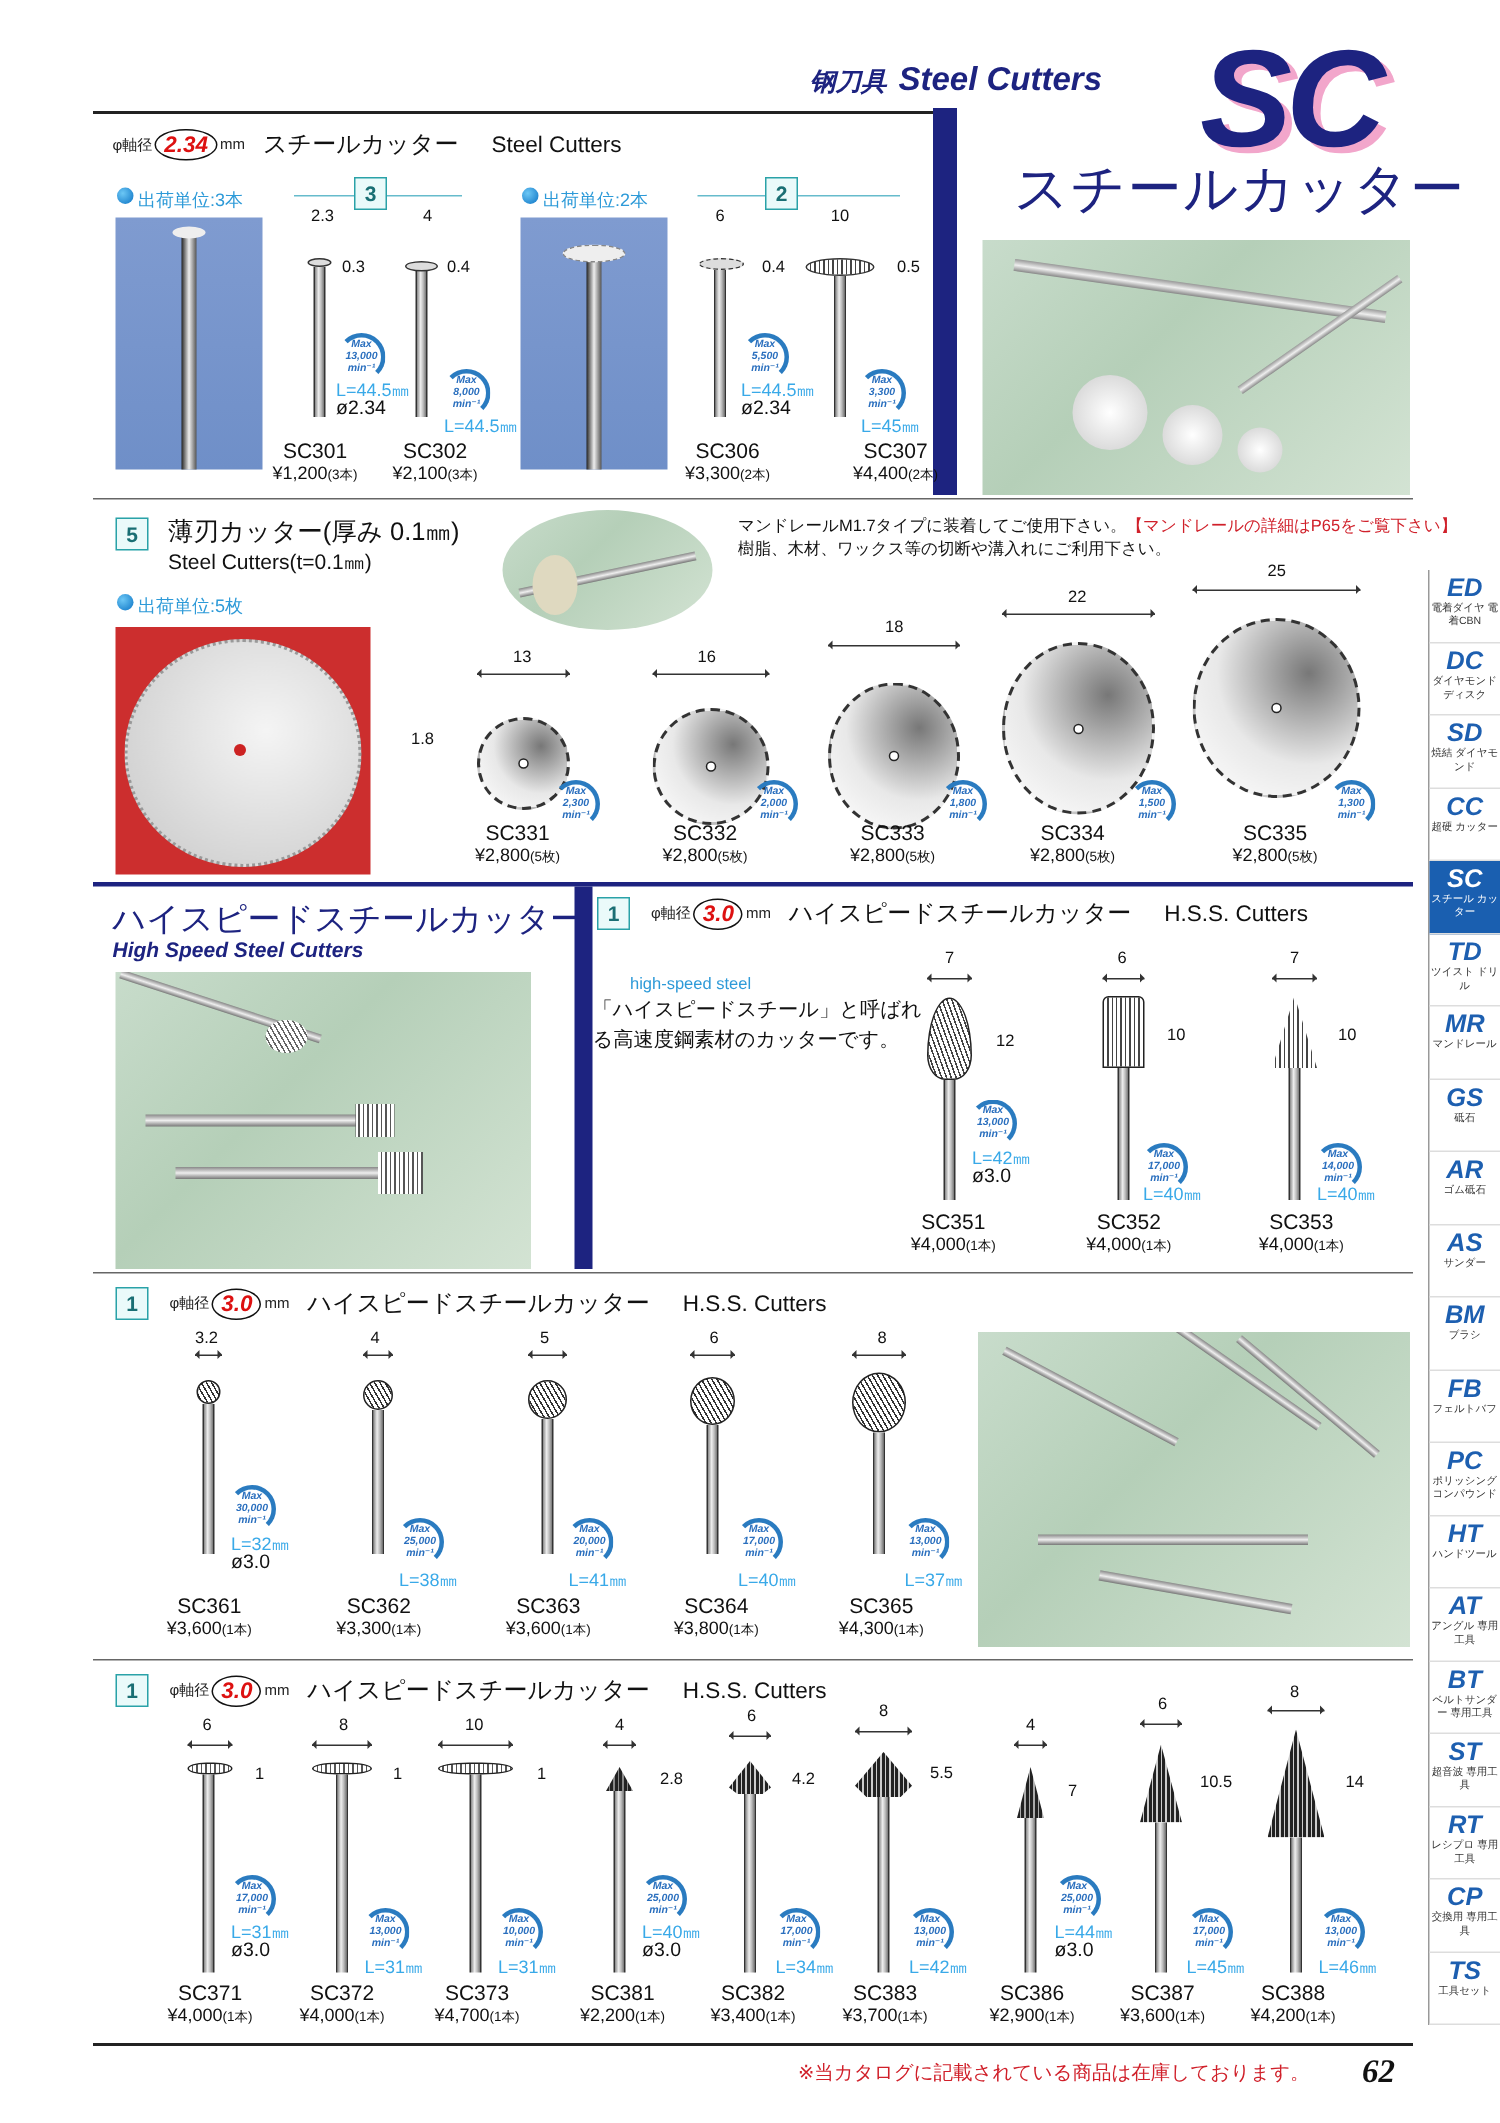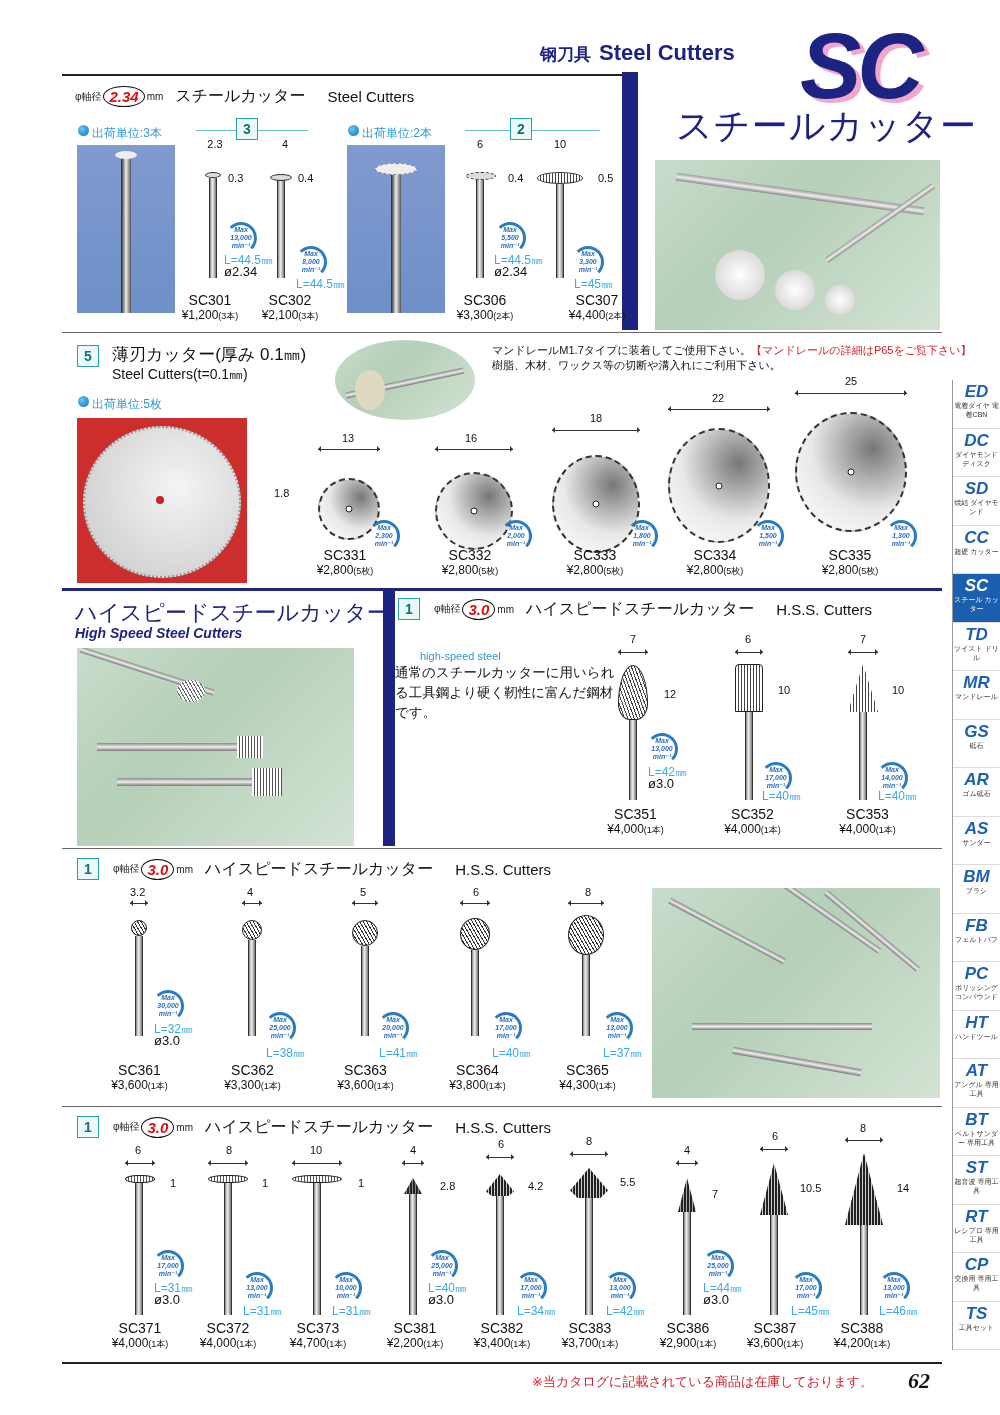--- a/index.html
+++ b/index.html
@@ -1,18 +1,18 @@
 <!DOCTYPE html>
 <html><head>
 <meta charset="utf-8">
 <style>
 *{box-sizing:border-box;margin:0;padding:0}
 body{width:1000px;height:1415px;background:#fff;position:relative;overflow:hidden;font-family:"Liberation Sans","DejaVu Sans",sans-serif;color:#111}
 .abs{position:absolute}
-.hdr-cat{font-weight:bold;color:#1d2380;font-size:22px}
+.hdr-cat{font-style:italic;font-weight:bold;color:#1d2380;font-size:22px}
 .hdr-cat .jp{font-size:17px;margin-right:8px}
 .sc-logo{font-size:92px;font-weight:900;font-style:italic;color:#1d2380;letter-spacing:-4px;text-shadow:5px 4px 0 #f2a6cb;line-height:1}
 .title-jp{font-size:36px;color:#1d2380;letter-spacing:1px}
 .vbar{background:#1d2380}
 .hline{background:#222;height:2px}
 .shaft-label{font-size:10px;color:#222}
 .shaft-circle{display:inline-block;border:1.5px solid #111;border-radius:50%;padding:1px 5px;color:#d11;font-style:italic;font-size:15px;font-weight:bold;margin:0 2px}
 .sec-title{font-size:16px;color:#111}
 .unit-tag{color:#2d9ad8;font-size:12px;display:flex;align-items:flex-start;gap:3px}
 .dot{width:11px;height:11px;border-radius:50%;background:radial-gradient(circle at 35% 35%,#6cc7f5,#0a72c4);display:inline-block}
@@ -252,21 +252,21 @@
 <div class="abs" style="left:398px;top:598px;display:flex;align-items:center">
   <span class="box-icon">1</span>
   <span class="shaft-label" style="margin-left:14px">φ軸径</span>
   <span class="shaft-circle">3.0</span>
   <span class="shaft-label">mm</span>
   <span class="sec-title" style="margin-left:12px">ハイスピードスチールカッター</span>
   <span class="sec-title" style="margin-left:22px;font-size:15px">H.S.S. Cutters</span>
 </div>
 <div class="abs" style="left:420px;top:650px;font-size:11px;color:#2d9ad8">high-speed steel</div>
 <div class="abs desc" style="left:395px;top:663px;width:230px">
-  <p>通常のスチールカッターに用いられる工具鋼より硬く靭性に富んだ鋼材です。</p>
+  <p>「ハイスピードスチール」と呼ばれる高速度鋼素材のカッターです。</p>
 </div>
 
 <div class="abs dim" style="left:630px;top:633px">7</div>
 <div class="dimline" style="left:618px;top:652px;width:30px"></div>
 <div class="abs" style="left:618px;top:665px;width:30px;height:55px;border-radius:50% 50% 40% 40%/70% 70% 30% 30%;background:repeating-linear-gradient(70deg,#fff 0 2px,#444 2px 3px);border:1px solid #222"></div>
 <div class="abs dim" style="left:664px;top:688px">12</div>
 <div class="shaft abs" style="left:629px;top:720px;height:80px"></div>
 <div class="rpm" style="left:646px;top:733px"></div>
 <div class="rpm-txt" style="left:645px;top:737px"><span>Max</span><br><span>13,000</span><br><span>min⁻¹</span></div>
 <div class="len" style="left:648px;top:764px">L=42㎜</div>

